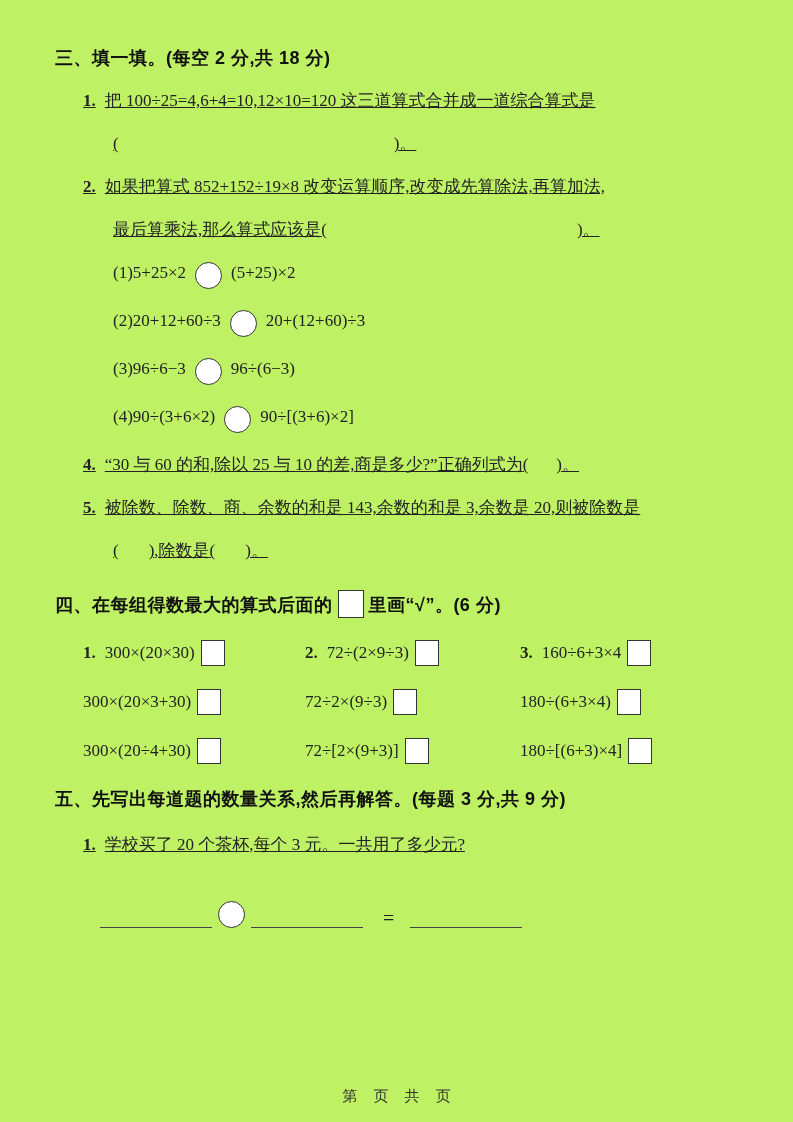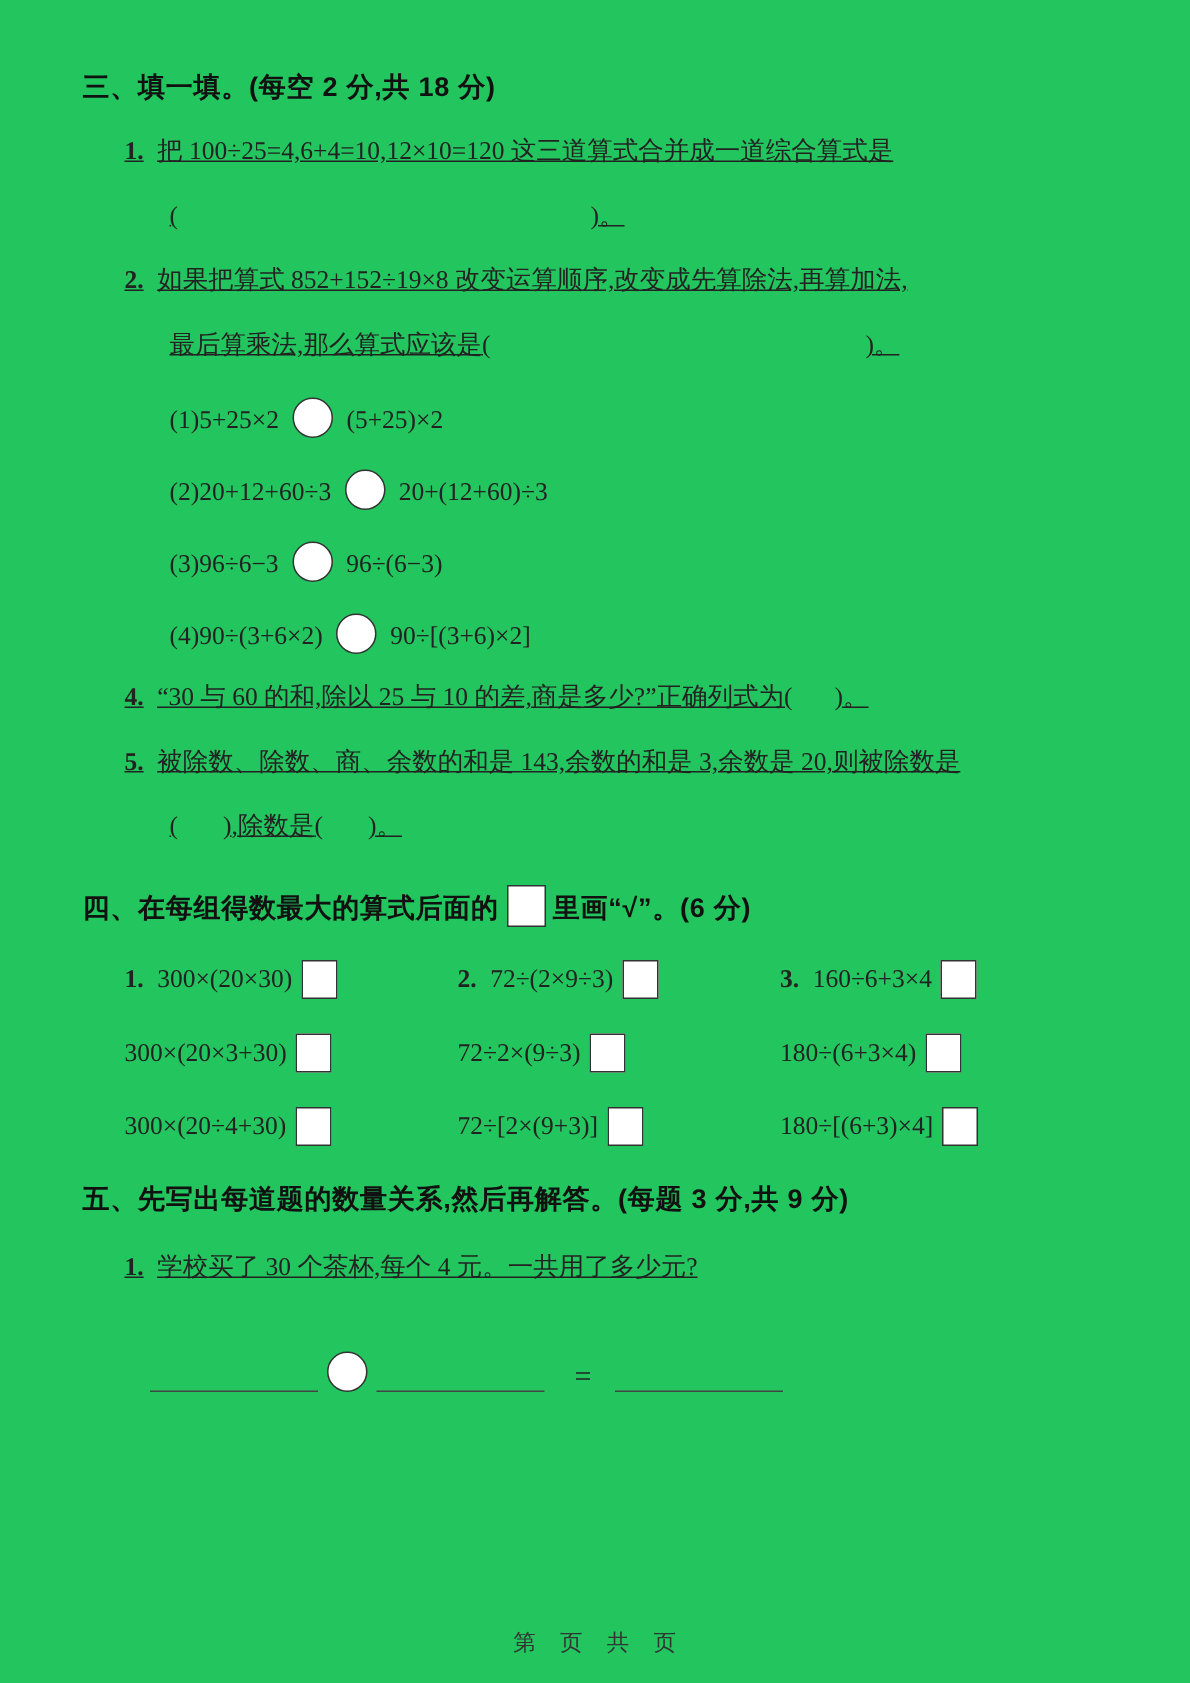--- a/index.html
+++ b/index.html
@@ -1,37 +1,37 @@
 <!DOCTYPE html>
 <html><head>
 <meta charset="utf-8">
 <style>
   html,body{margin:0;padding:0;background:#e8e8e8;}
   .page{
-    width:793px;height:1122px;margin:0 auto;background:#22c55e;
+    width:793px;height:1122px;margin:0 auto;background:#bef264;
     position:relative;overflow:hidden;color:#222;
     font-family:"Liberation Serif","DejaVu Serif",serif;
     font-size:17px;line-height:1.35;
   }
   .content{padding:46px 40px 0 55px;}
   .sec-heading{
     font-family:"Liberation Sans","DejaVu Sans",sans-serif;
     font-weight:700;font-size:18px;color:#111;
     margin:0 0 20px 0;letter-spacing:0.5px;
   }
   .l{margin-bottom:19px;min-height:24px;text-decoration:underline;}
   .ind1{padding-left:28px;}
   .ind2{padding-left:58px;}
   .num{font-weight:700;margin-right:9px;}
   .gap{display:inline-block;height:2px;}
   .w275{width:275px;}
   .w250{width:250px;}
   .w28{width:28px;}
   .w30{width:30px;}
-  .cmp{display:flex;align-items:flex-end;height:30px;margin-bottom:18px;}
+  .cmp{display:flex;align-items:flex-start;height:30px;margin-bottom:18px;}
   .cir{
     width:25px;height:25px;border:1.6px solid #333;border-radius:50%;
     display:inline-block;margin:0 9px;flex:0 0 auto;background:#fff;
   }
   .sec4-heading{margin-top:26px;margin-bottom:22px;}
   .chk-inline{
     width:24px;height:26px;border:1.5px solid #333;display:inline-block;
     vertical-align:-7px;margin:0 5px;background:#fff;
   }
   .f-row{display:flex;align-items:center;padding-left:28px;margin-bottom:23px;height:26px;}
@@ -155,21 +155,21 @@
       </div>
       <div class="f-cell f-c3">
         <span>180÷[(6+3)×4]</span>
           <span class="chk"></span>
       </div>
     </div>
 
     <div class="sec-heading sec5-heading">五、先写出每道题的数量关系,然后再解答。(每题 3 分,共 9 分)</div>
 
     <div class="l ind1">
-      <span class="num">1.</span><span>学校买了 30 个茶杯,每个 4 元。一共用了多少元?</span>
+      <span class="num">1.</span><span>学校买了 20 个茶杯,每个 3 元。一共用了多少元?</span>
     </div>
 
     <div class="ans">
       <span class="u"></span>
       <span class="cir"></span>
       <span class="u"></span>
       <span class="eq">=</span>
       <span class="u"></span>
     </div>
 

